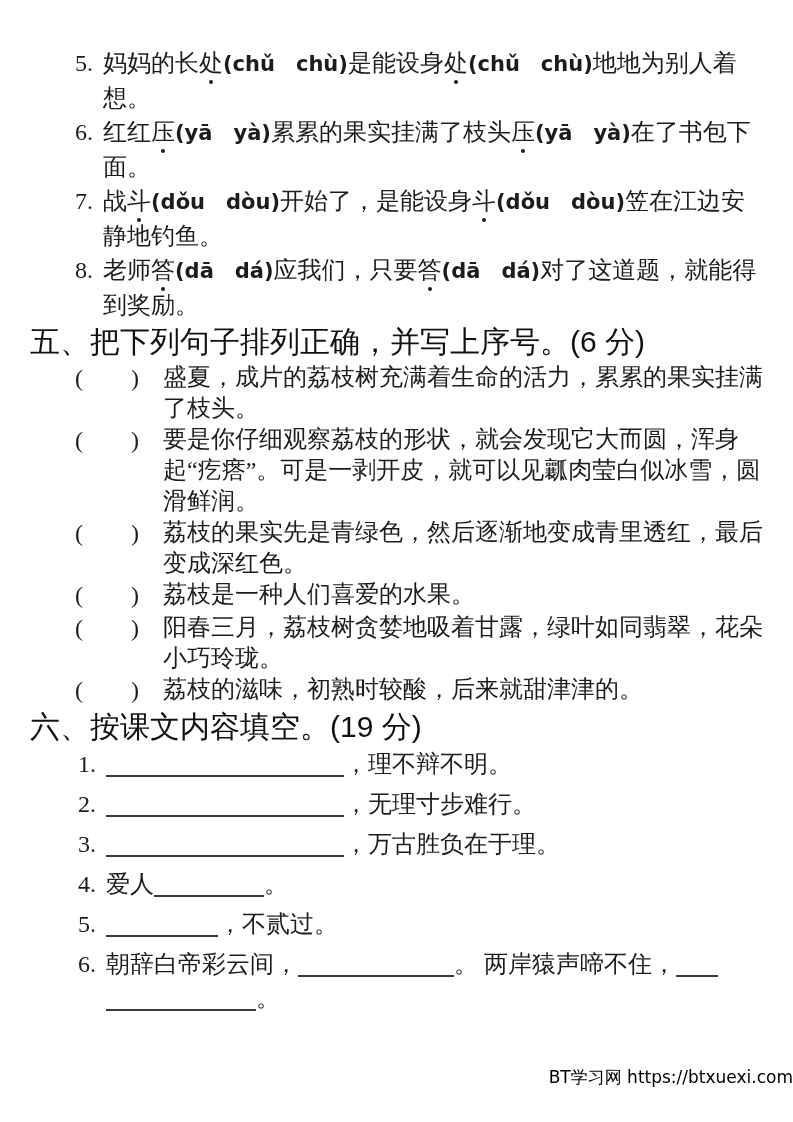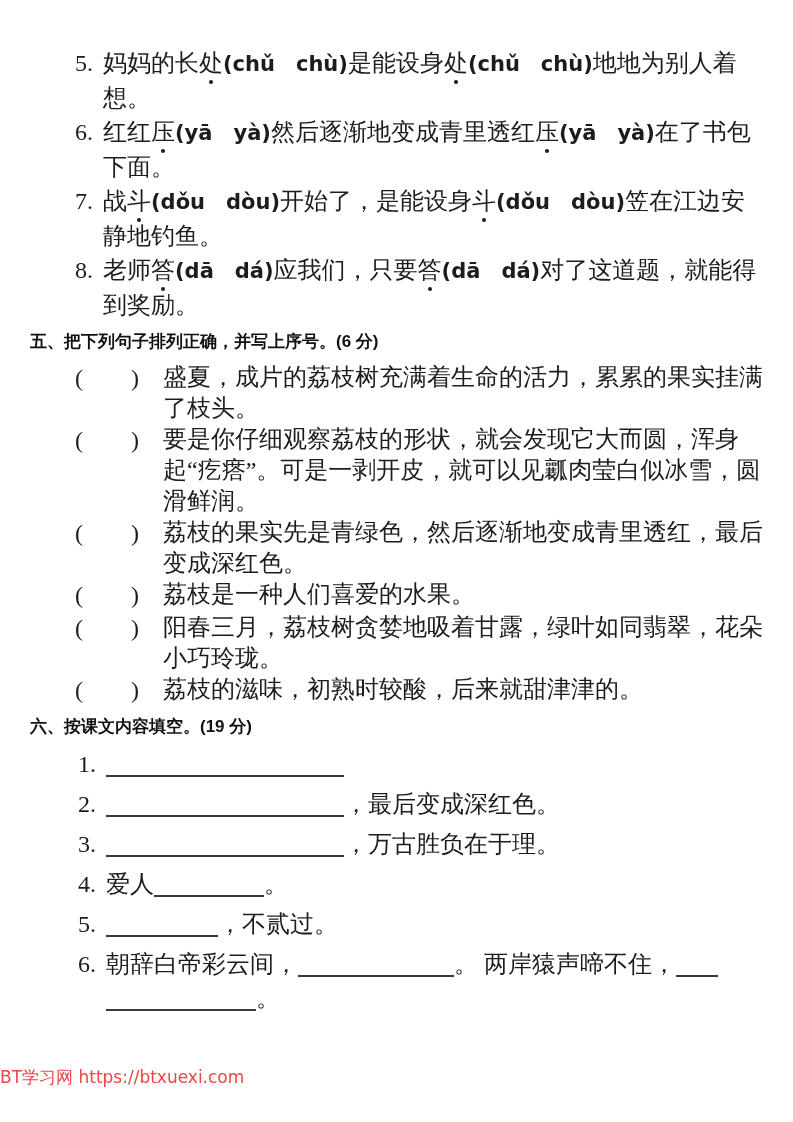--- a/index.html
+++ b/index.html
@@ -28,21 +28,21 @@
   .em::after{
     content:"";position:absolute;left:50%;bottom:-4px;
     width:4px;height:4px;border-radius:50%;background:#1c1c1c;
     transform:translateX(-50%);
   }
 
   
   .sec-title{
     margin:2px 0 2px 30px;
     font-family:"Liberation Sans", sans-serif;
-    font-weight:700;font-size:17px;line-height:36px;color:#111;
+    font-weight:400;font-size:30px;line-height:36px;color:#111;
   }
 
   
   .arrow{display:flex;align-items:flex-start;margin-left:75px;margin-right:26px;}
   .aparen{flex:0 0 62px;line-height:33px;}
   .atext{flex:1 1 auto;line-height:31px;margin-left:24px;}
 
   
   .frow{display:flex;align-items:flex-start;margin-left:78px;margin-right:20px;margin-bottom:6px;}
   .fnum{flex:0 0 28px;line-height:34px;}
@@ -50,39 +50,39 @@
   .blank{
     display:inline-block;
     border-bottom:2px solid #3a3a3a;
     height:20px;
     vertical-align:-5px;
   }
 
   
   .footer{
     position:absolute;left:0;right:0;top:1066px;
-    text-align:left;
+    text-align:right;
     font-family:"DejaVu Sans", sans-serif;
-    font-size:17px;color:#ef4444;
+    font-size:17px;color:#000000;
   }
 </style>
 </head>
 <body>
 
 <div class="page">
   <div class="content">
 
     <section>
       <div class="qrow">
         <span class="qnum">5.</span>
         <div class="qtext"><span>妈妈的长</span><span class="em">处</span><span class="py">(chǔ　chù)</span><span>是能设身</span><span class="em">处</span><span class="py">(chǔ　chù)</span><span>地地为别人着想。</span></div>
       </div>
       <div class="qrow">
         <span class="qnum">6.</span>
-        <div class="qtext"><span>红红</span><span class="em">压</span><span class="py">(yā　yà)</span><span>然后逐渐地变成青里透红</span><span class="em">压</span><span class="py">(yā　yà)</span><span>在了书包下面。</span></div>
+        <div class="qtext"><span>红红</span><span class="em">压</span><span class="py">(yā　yà)</span><span>累累的果实挂满了枝头</span><span class="em">压</span><span class="py">(yā　yà)</span><span>在了书包下面。</span></div>
       </div>
       <div class="qrow">
         <span class="qnum">7.</span>
         <div class="qtext"><span>战</span><span class="em">斗</span><span class="py">(dǒu　dòu)</span><span>开始了，是能设身</span><span class="em">斗</span><span class="py">(dǒu　dòu)</span><span>笠在江边安静地钓鱼。</span></div>
       </div>
       <div class="qrow">
         <span class="qnum">8.</span>
         <div class="qtext"><span>老师</span><span class="em">答</span><span class="py">(dā　dá)</span><span>应我们，只要</span><span class="em">答</span><span class="py">(dā　dá)</span><span>对了这道题，就能得到奖励。</span></div>
       </div>
     </section>
@@ -114,25 +114,25 @@
         <span class="aparen">(　　)</span>
         <div class="atext"><span>荔枝的滋味，初熟时较酸，后来就甜津津的。</span></div>
       </div>
     </section>
 
     <section>
       <h2 class="sec-title">六、按课文内容填空。(19 分)</h2>
 
       <div class="frow">
         <span class="fnum">1.</span>
-        <div class="ftext"><span class="blank" style="width: 238px;"></span></div>
+        <div class="ftext"><span class="blank" style="width: 238px;"></span><span>，理不辩不明。</span></div>
       </div>
       <div class="frow">
         <span class="fnum">2.</span>
-        <div class="ftext"><span class="blank" style="width: 238px;"></span><span>，最后变成深红色。</span></div>
+        <div class="ftext"><span class="blank" style="width: 238px;"></span><span>，无理寸步难行。</span></div>
       </div>
       <div class="frow">
         <span class="fnum">3.</span>
         <div class="ftext"><span class="blank" style="width: 238px;"></span><span>，万古胜负在于理。</span></div>
       </div>
       <div class="frow">
         <span class="fnum">4.</span>
         <div class="ftext"><span>爱人</span><span class="blank" style="width: 110px;"></span><span>。</span></div>
       </div>
       <div class="frow">

